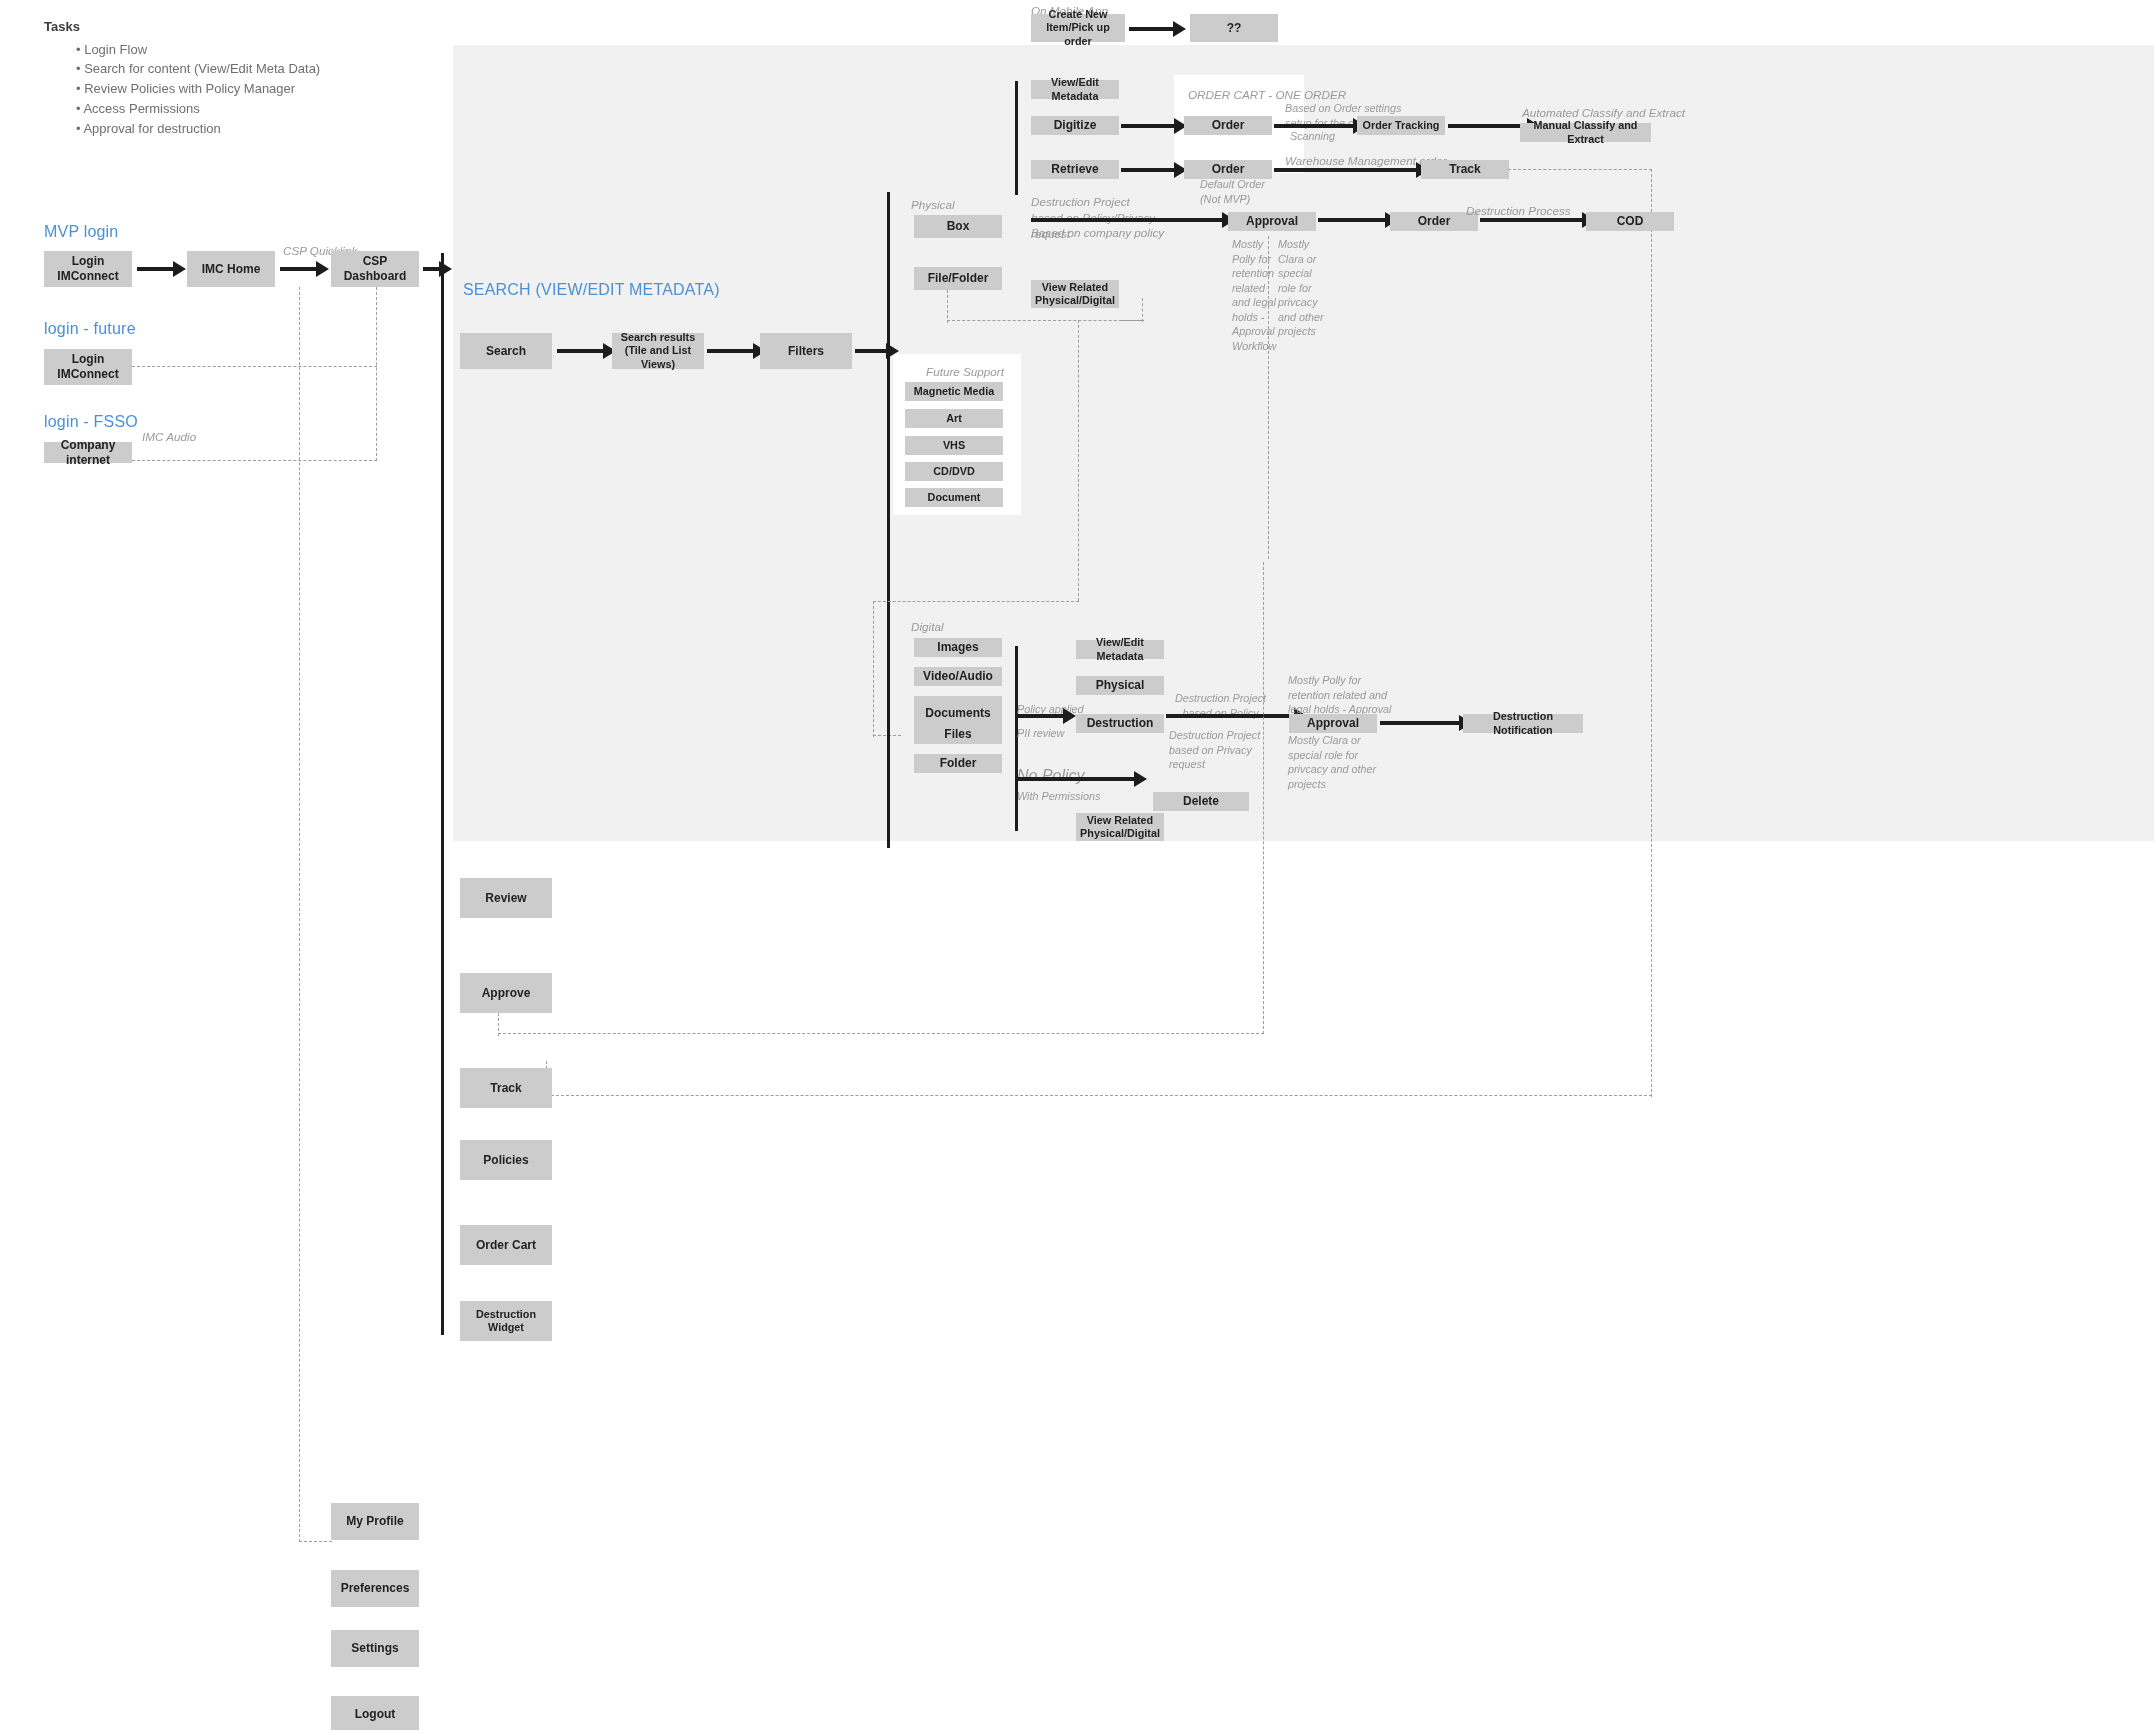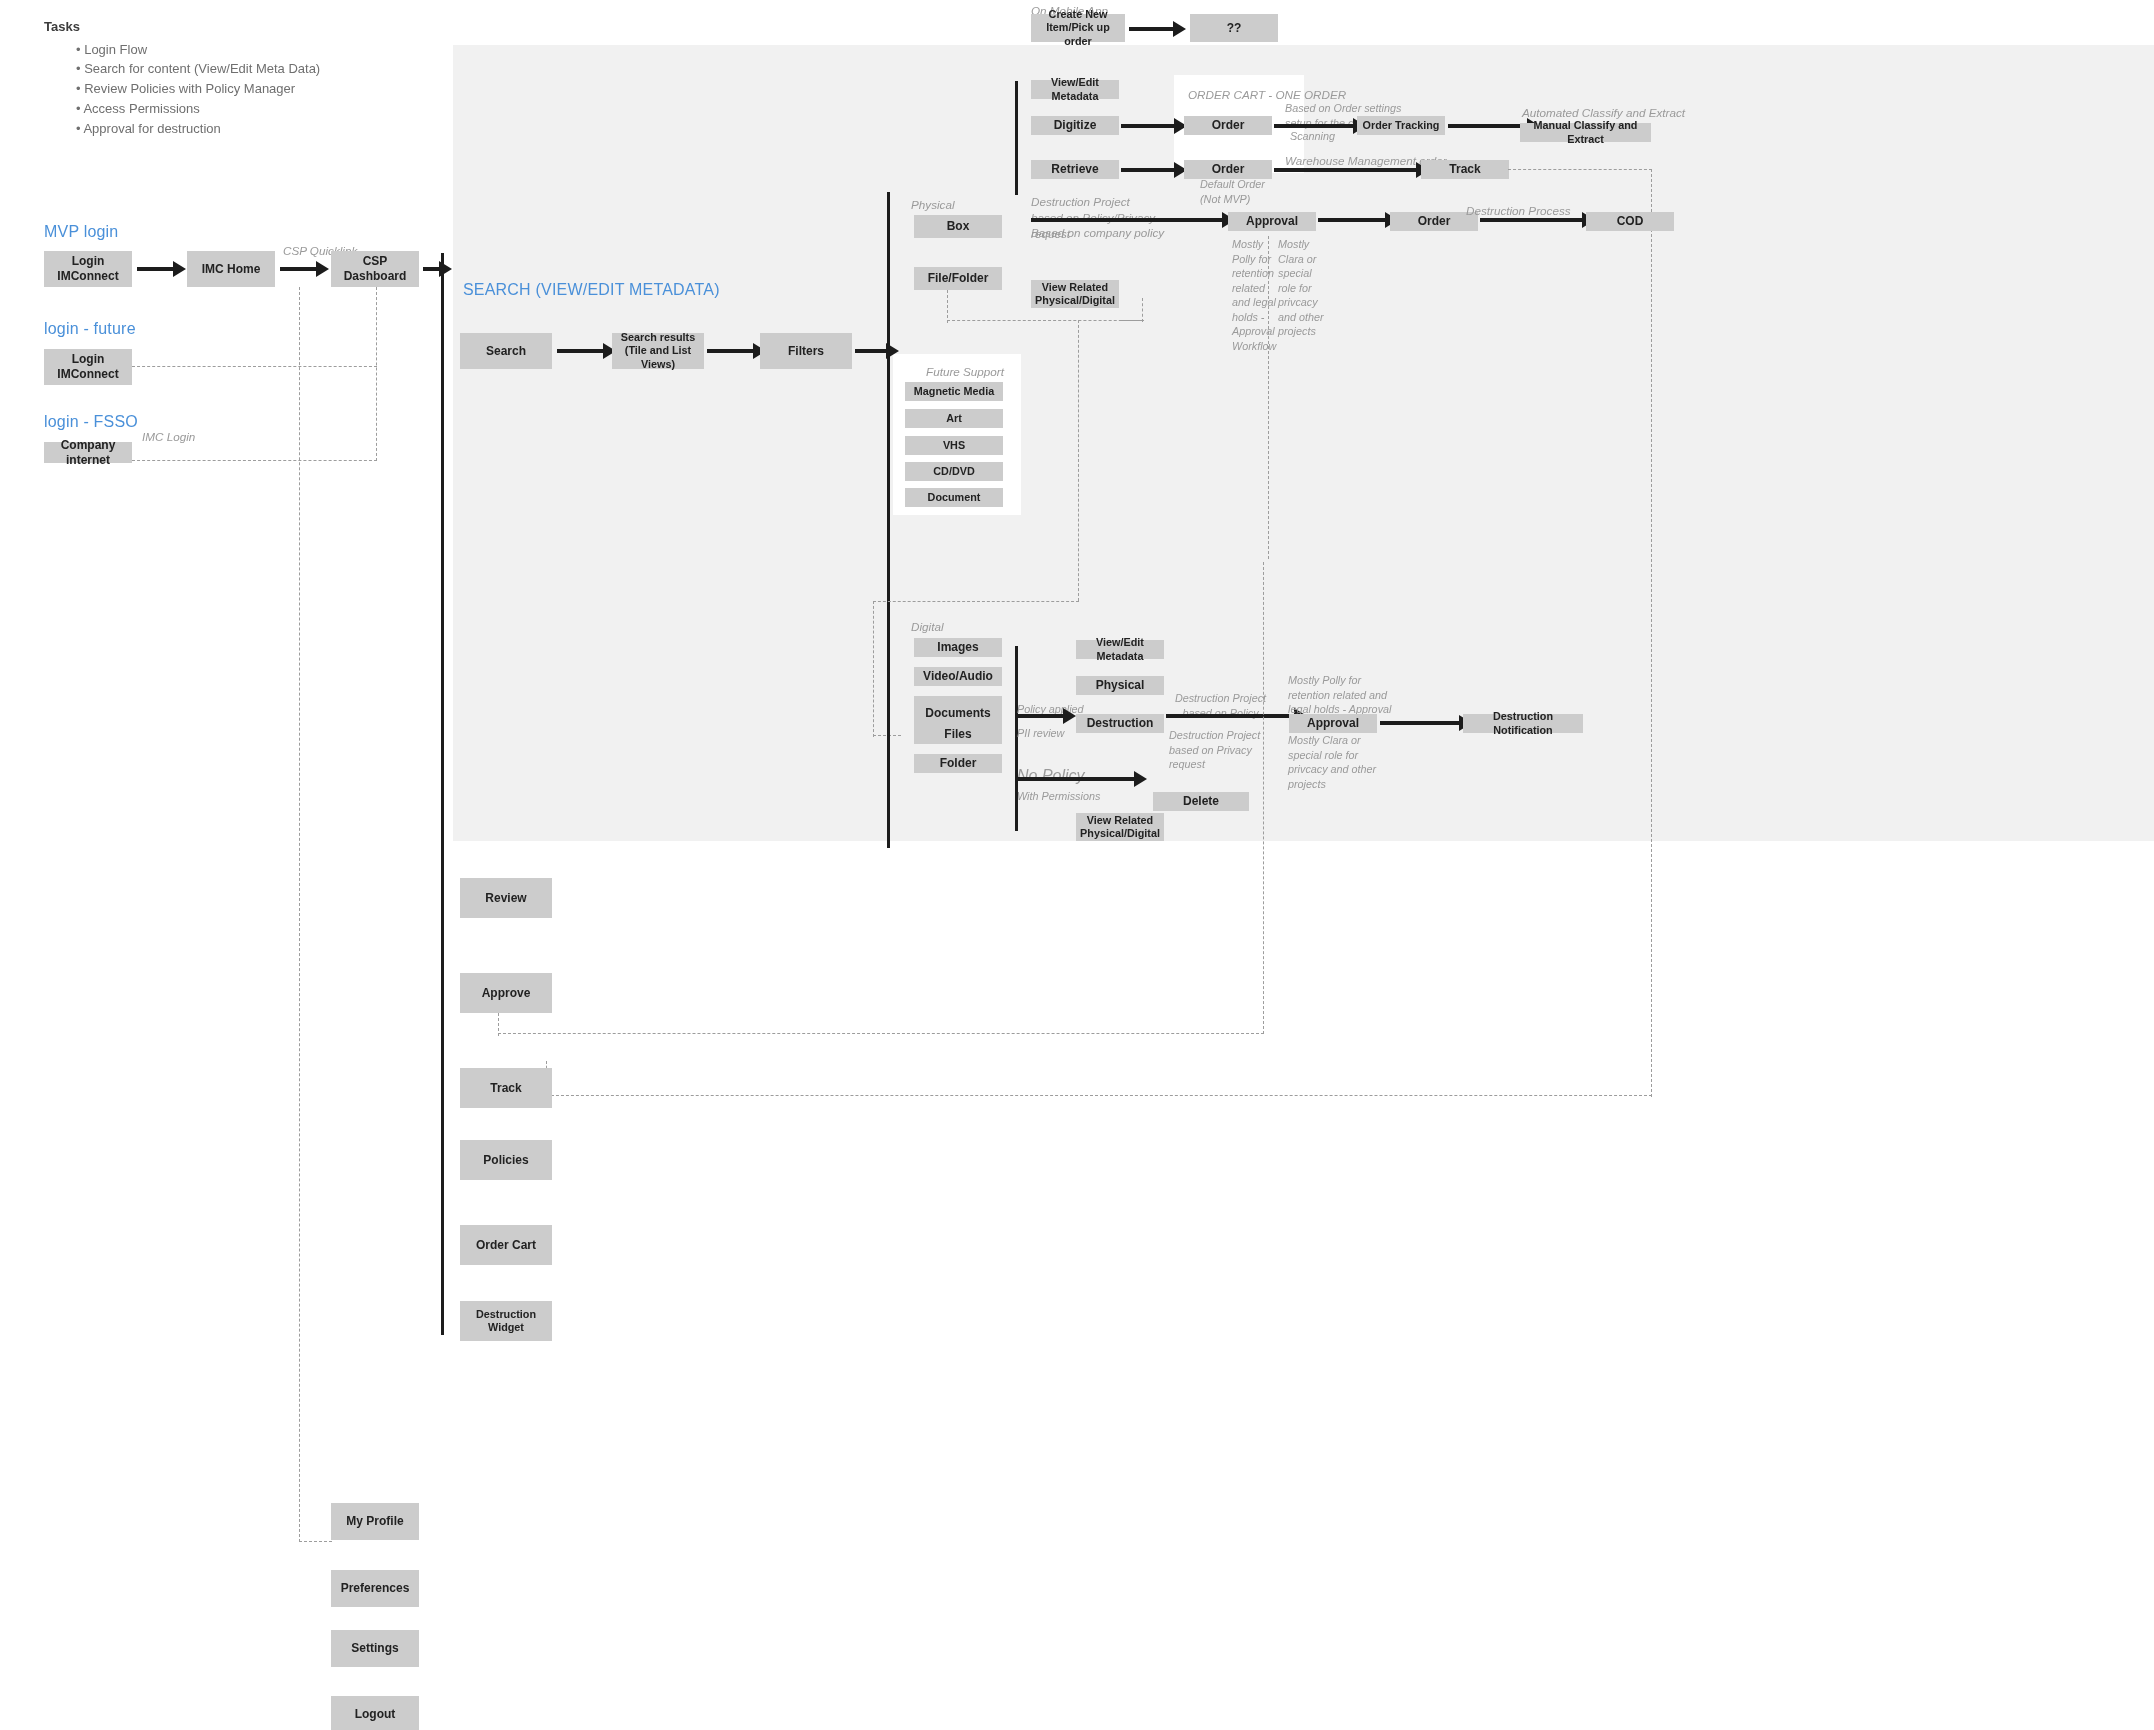--- a/index.html
+++ b/index.html
@@ -68,21 +68,21 @@
   <div class="note" style="left:283px;top:243px;">CSP Quicklink</div>
   <div class="arrow" style="left:280px;top:267px;width:37px;"></div>
   <div class="box" style="left:331px;top:251px;width:88px;height:36px;">CSP Dashboard</div>
   <div class="arrow" style="left:423px;top:267px;width:17px;"></div>
 
   <div class="sect-title" style="left:44px;top:320px;">login - future</div>
   <div class="box" style="left:44px;top:349px;width:88px;height:36px;">Login IMConnect</div>
   <div class="dashh" style="left:132px;top:366px;width:245px;"></div>
 
   <div class="sect-title" style="left:44px;top:413px;">login - FSSO</div>
-  <div class="note" style="left:142px;top:429px;">IMC Login</div>
+  <div class="note" style="left:142px;top:429px;">IMC Audio</div>
   <div class="box" style="left:44px;top:442px;width:88px;height:21px;">Company internet</div>
   <div class="dashh" style="left:132px;top:460px;width:245px;"></div>
 
   <div class="dashv" style="left:299px;top:287px;height:1255px;"></div>
   <div class="dashv" style="left:376px;top:287px;height:174px;"></div>
   <div class="dashh" style="left:299px;top:1541px;width:33px;"></div>
 
   <div class="vline" style="left:441px;top:253px;height:1082px;"></div>
 
   <div class="note" style="left:1031px;top:2.8px;">On Mobile App</div>

